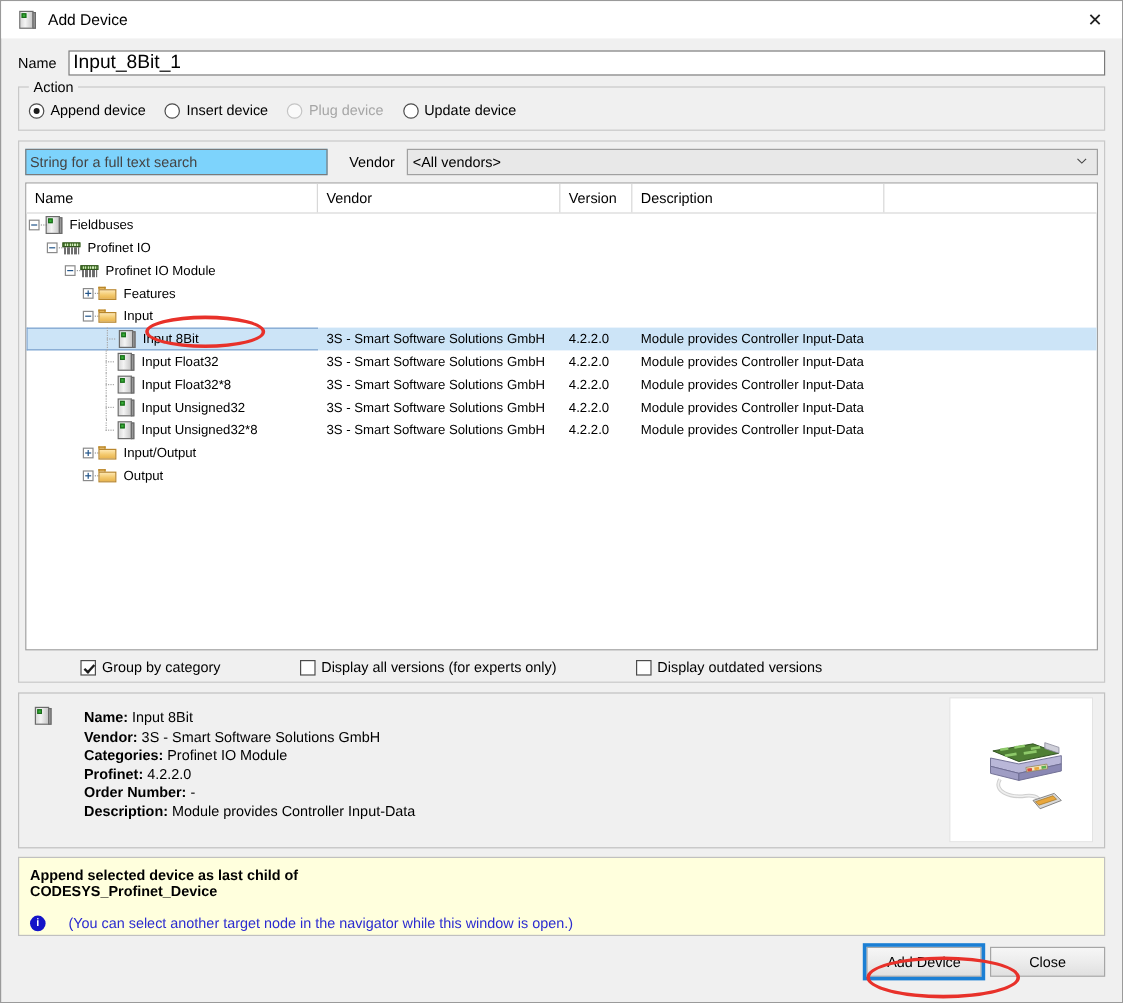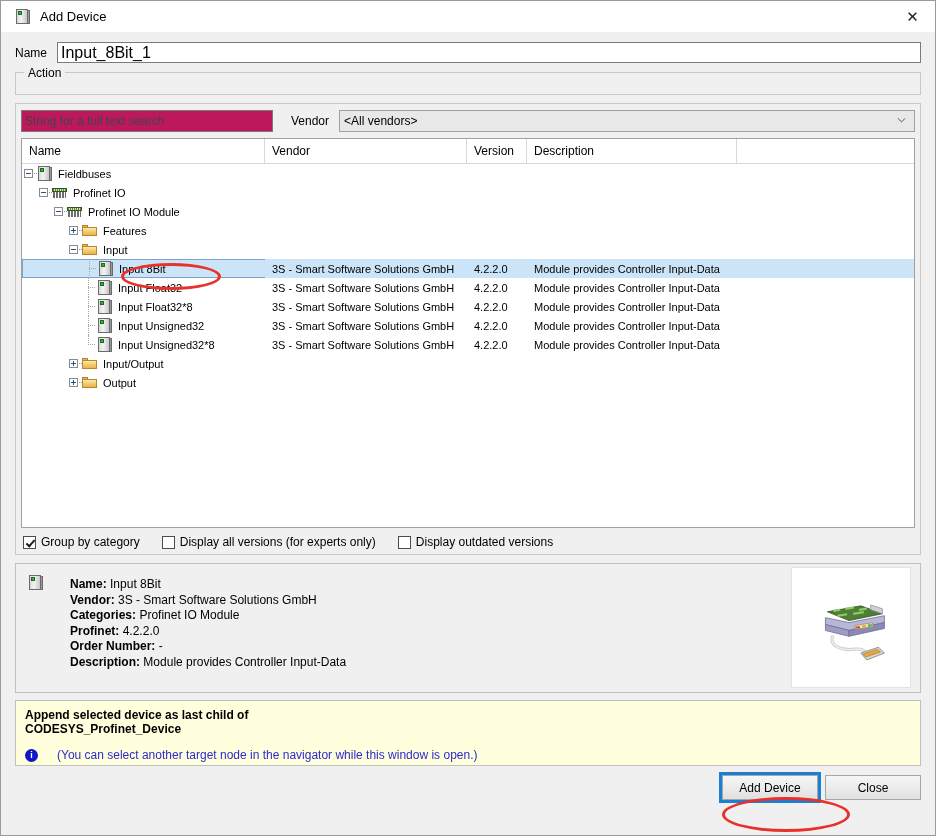--- a/index.html
+++ b/index.html
@@ -178,21 +178,21 @@
     padding: 6px 5px 5px 5px;
   }
   .search-row {
     display: flex;
     align-items: center;
   }
   .search-input {
     width: 252px;
     height: 22px;
     border: 1px solid #7a7a7a;
-    background: #be185d;
+    background: #7dd3fc;
     font-size: 12px;
     padding: 0 3px;
     box-sizing: border-box;
     font-family: "Liberation Sans", sans-serif;
     color: #000;
     outline: none;
   }
   .search-input::placeholder { color: #444; opacity: 1; }
   .vendor-label {
     margin-left: 18px;
@@ -403,20 +403,21 @@
     display: flex;
     align-items: center;
     padding: 7px 0 0 2px;
     font-size: 12px;
   }
   .chk {
     display: flex;
     align-items: center;
     margin-right: 22px;
     white-space: nowrap;
+    margin-left: 44px;
   }
   .chk .box {
     width: 13px; height: 13px;
     border: 1px solid #4c4c4c;
     background: #fff;
     margin-right: 5px;
     position: relative;
     box-sizing: border-box;
     flex: 0 0 auto;
   }
@@ -545,20 +546,38 @@
 
   <div class="content">
 
     <div class="row-name">
       <label>Name</label>
       <input class="textinput" type="text" value="Input_8Bit_1" style="">
     </div>
 
     <div class="groupbox">
       <span class="gb-title">Action</span>
+      <div class="radio-row">
+        <div class="radio checked">
+          <span class="mark"></span>
+          <span>Append device</span>
+        </div>
+        <div class="radio">
+          <span class="mark"></span>
+          <span>Insert device</span>
+        </div>
+        <div class="radio disabled">
+          <span class="mark"></span>
+          <span>Plug device</span>
+        </div>
+        <div class="radio">
+          <span class="mark"></span>
+          <span>Update device</span>
+        </div>
+      </div>
     </div>
 
     <div class="panel">
       <div class="search-row">
         <input class="search-input" type="text" placeholder="String for a full text search" style="">
         <span class="vendor-label">Vendor</span>
         <div class="vendor-select">
           <span>&lt;All vendors&gt;</span>
           <svg class="chev" viewBox="0 0 10 10">
             <path d="M1 3 L5 7 L9 3" stroke="#444" stroke-width="1" fill="none"></path>

